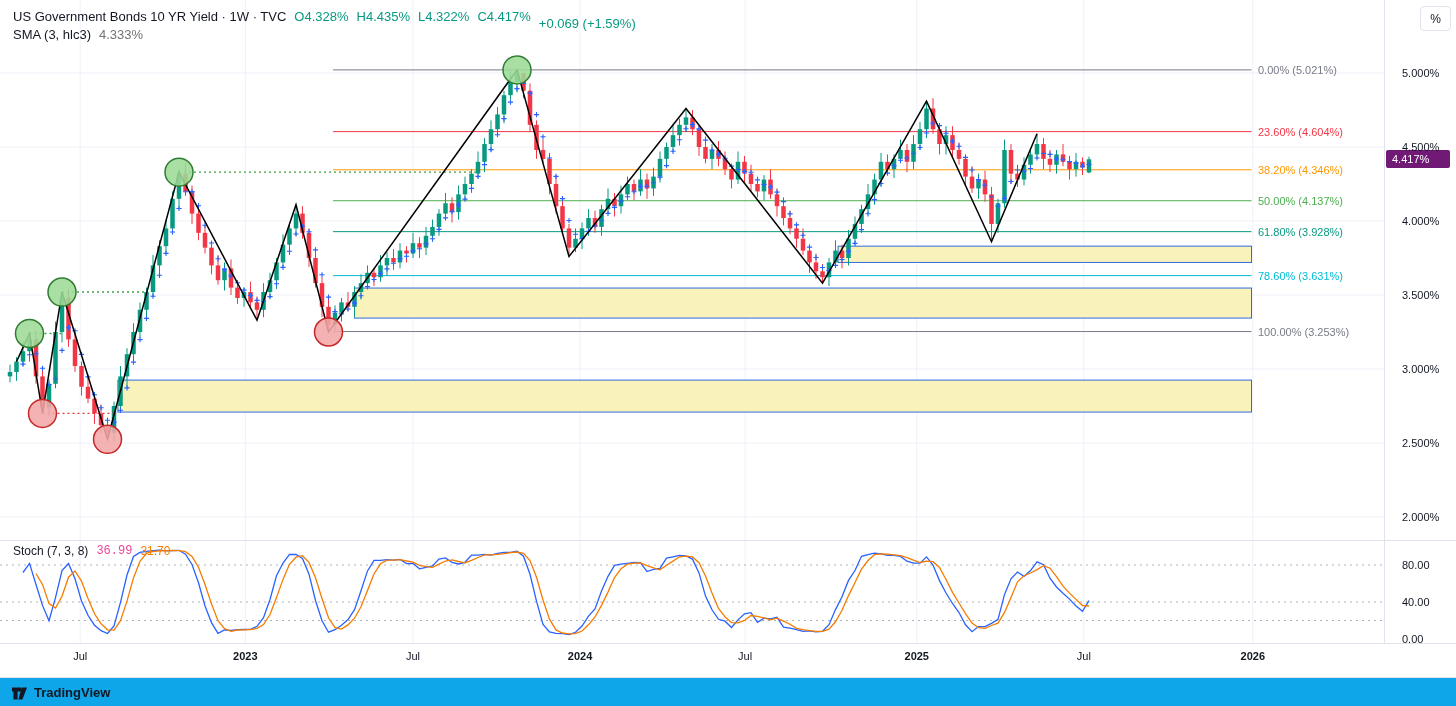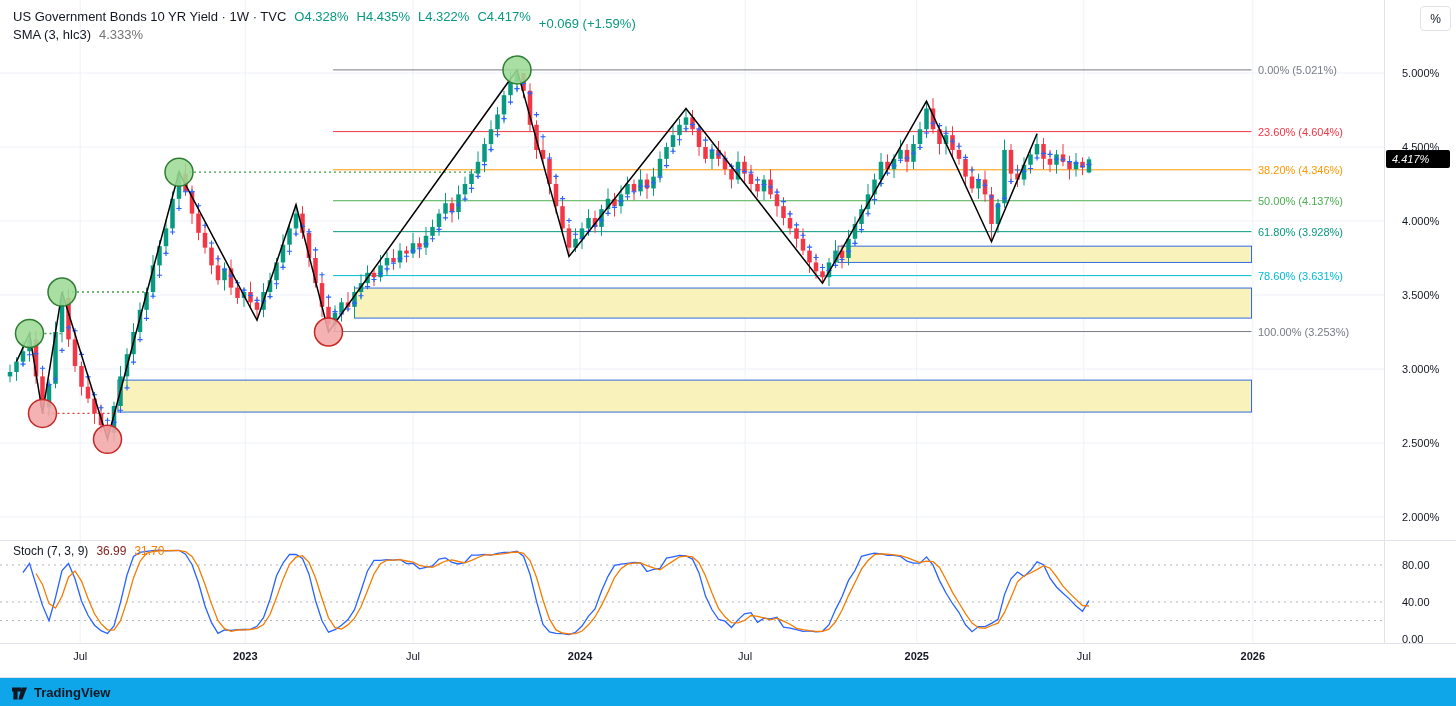--- a/index.html
+++ b/index.html
@@ -430,37 +430,37 @@
       <span class="ohlc-val" style="color: rgb(8, 153, 129);">C4.417%</span>
       <span class="ohlc-val" style="color: rgb(8, 153, 129); margin-top: 15px;">+0.069 (+1.59%)</span>
     </div>
     <div class="legend-row">
       <span>SMA (3, hlc3)</span>
       <span id="sma-value" style="color: #737373;">4.333%</span>
     </div>
   </div>
 
   <div id="stoch-legend">
-    <span>Stoch (7, 3, 9)</span>
-    <span id="stoch-k-value" style="color: #7f1d1d;">36.99</span>
+    <span>Stoch (7, 3, 8)</span>
+    <span id="stoch-k-value" style="color: #ec4899; font-family: Liberation Mono, monospace;">36.99</span>
     <span id="stoch-d-value" style="color: rgb(245, 124, 0);">31.70</span>
   </div>
 
   <div id="fib-labels">
       <div class="fib-label" style="top: 62.892px; color: rgb(120, 123, 134);">0.00% (5.021%)</div>
       <div class="fib-label" style="top: 124.608px; color: rgb(242, 54, 69);">23.60% (4.604%)</div>
       <div class="fib-label" style="top: 162.792px; color: rgb(255, 152, 0);">38.20% (4.346%)</div>
       <div class="fib-label" style="top: 193.724px; color: rgb(76, 175, 80);">50.00% (4.137%)</div>
       <div class="fib-label" style="top: 224.656px; color: rgb(8, 153, 129);">61.80% (3.928%)</div>
       <div class="fib-label" style="top: 268.612px; color: rgb(0, 188, 212);">78.60% (3.631%)</div>
       <div class="fib-label" style="top: 324.556px; color: rgb(120, 123, 134);">100.00% (3.253%)</div>
     </div>
 
   <div id="price-axis">
-    <div id="current-price-badge" style="top: 150.284px; background: #000000; color: rgb(255, 255, 255); font-style: italic;">4.417%</div>
+    <div id="current-price-badge" style="top: 150.284px; background: #701a75; color: rgb(255, 255, 255);">4.417%</div>
   <div class="axis-label" style="top: 66px;">5.000%</div>
       <div class="axis-label" style="top: 140px;">4.500%</div>
       <div class="axis-label" style="top: 214px;">4.000%</div>
       <div class="axis-label" style="top: 288px;">3.500%</div>
       <div class="axis-label" style="top: 362px;">3.000%</div>
       <div class="axis-label" style="top: 436px;">2.500%</div>
       <div class="axis-label" style="top: 510px;">2.000%</div>
       <div class="axis-label" style="top: 558px;">80.00</div>
       <div class="axis-label" style="top: 595px;">40.00</div>
       <div class="axis-label" style="top: 632px;">0.00</div>

